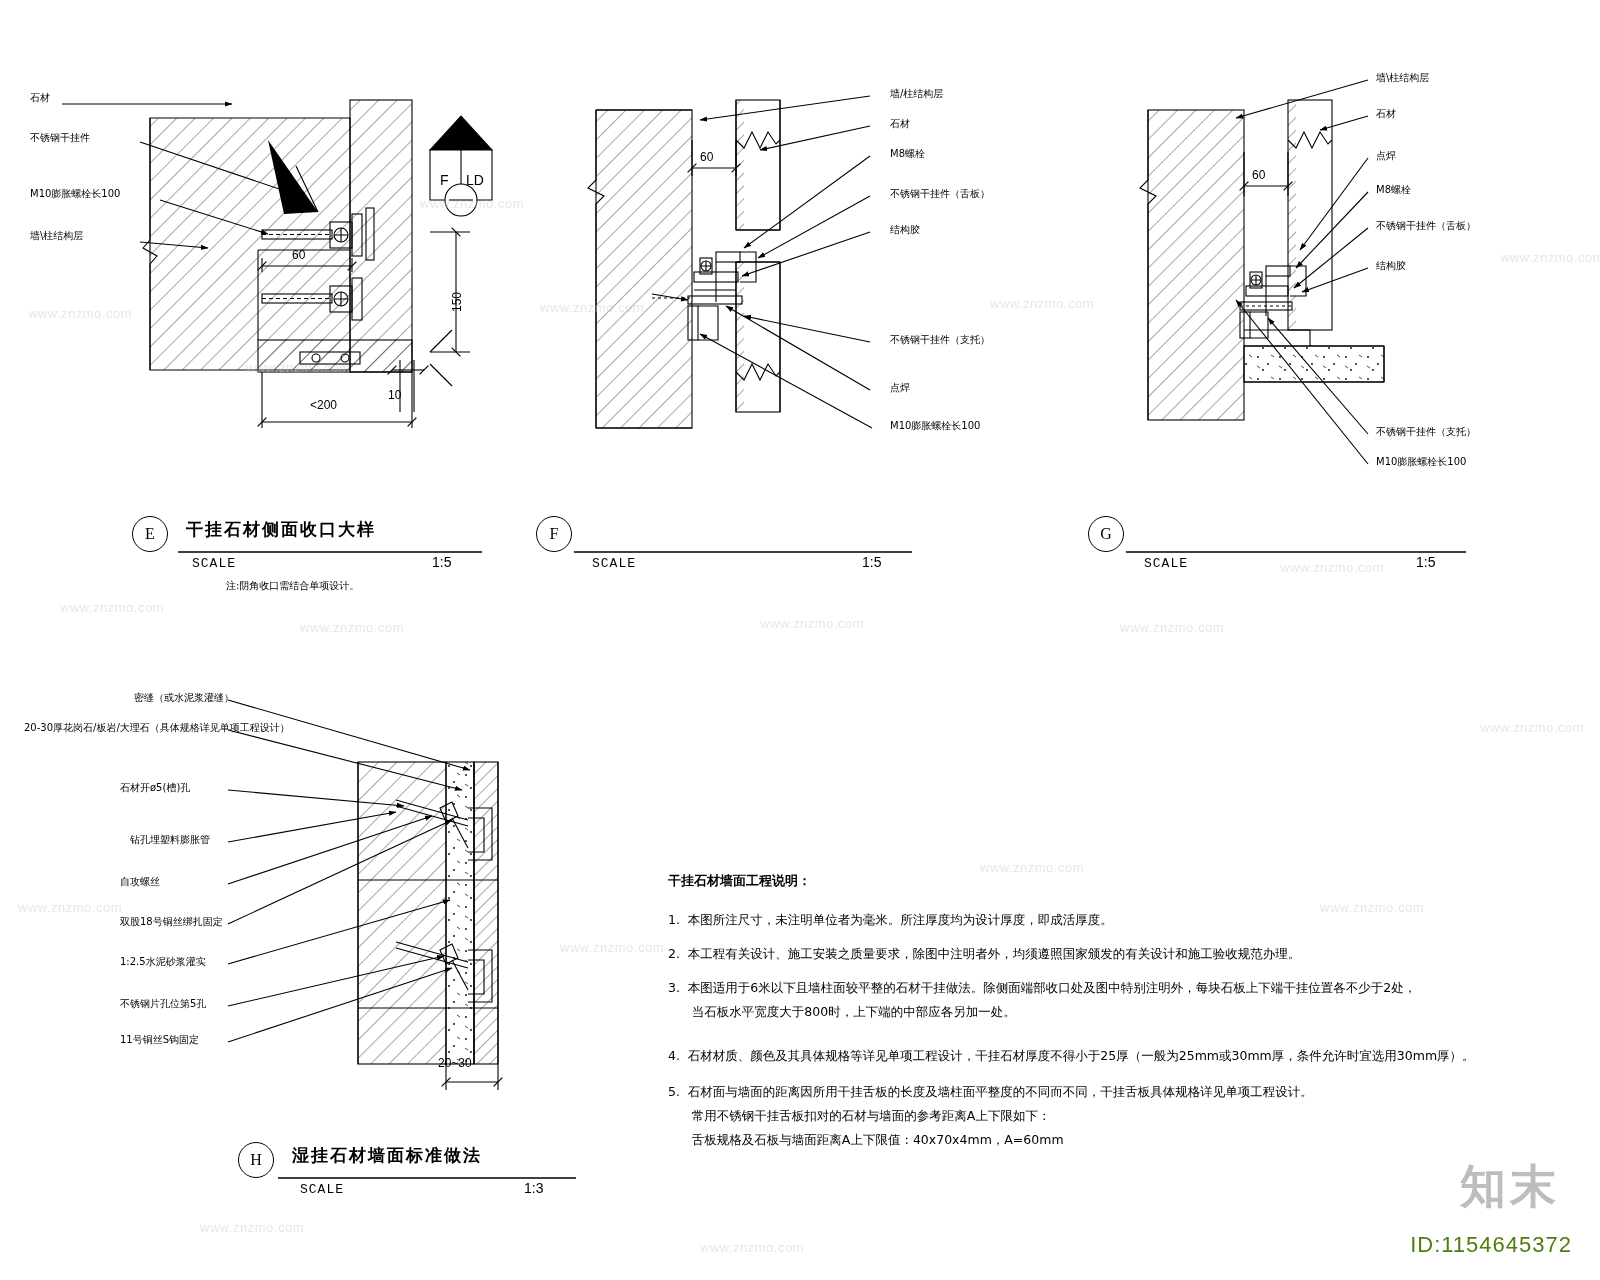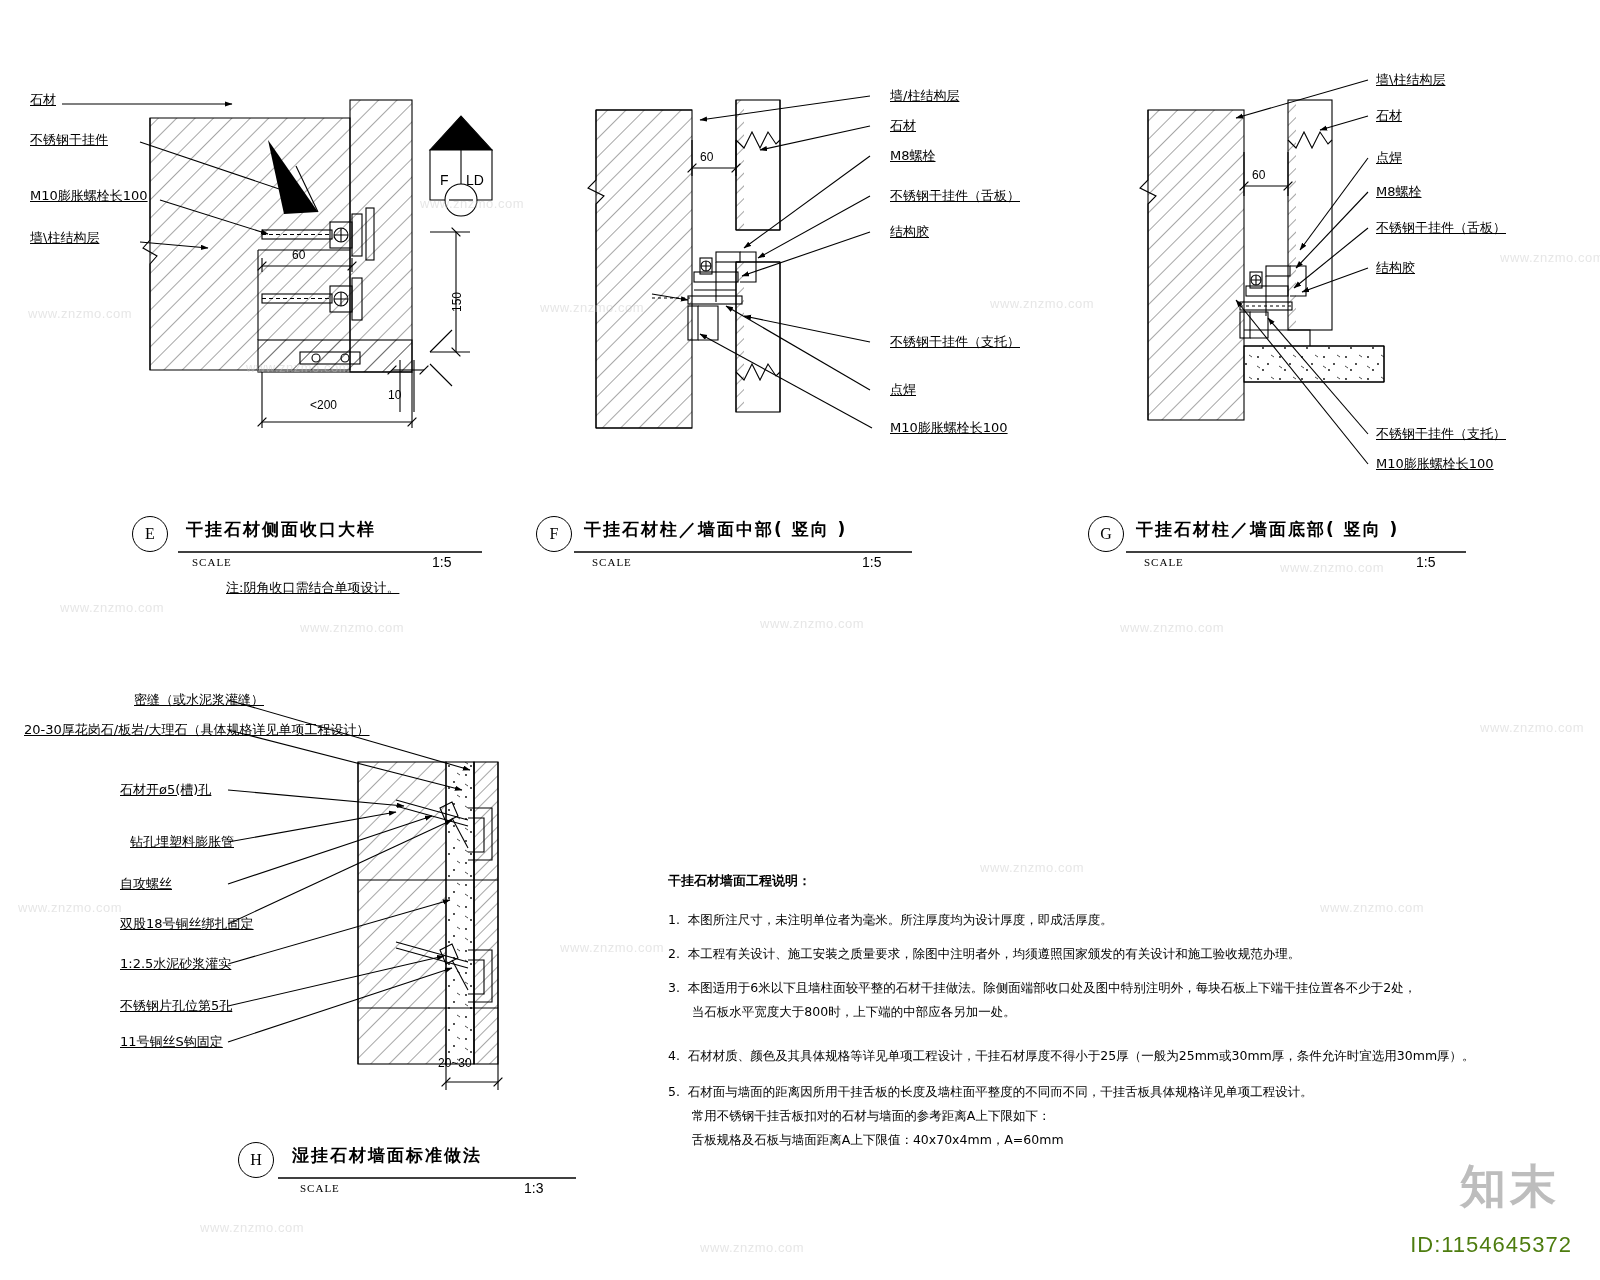--- a/index.html
+++ b/index.html
@@ -25,39 +25,38 @@
     color: #c8c8c8;
     opacity: .45;
     font-size: 13px;
     letter-spacing: .5px;
     white-space: nowrap;
     pointer-events: none;
     user-select: none;
   }
   .lbl {
     position: absolute;
-    font-size: 13px;
+    font-size: 10px;
     line-height: 1.25;
     white-space: nowrap;
     font-family: "DejaVu Sans", "Liberation Sans", sans-serif;
-    text-decoration: underline;
   }
   .title-cn {
     position: absolute;
     font-size: 17px;
     font-weight: bold;
     letter-spacing: 2px;
     white-space: nowrap;
     font-family: "DejaVu Sans", sans-serif;
   }
   .scale-word {
     position: absolute;
-    font-size: 11px;
+    font-size: 13px;
     letter-spacing: 1px;
-    font-family: Liberation Serif, serif;
+    font-family: Liberation Mono, monospace;
   }
   .scale-val {
     position: absolute;
     font-size: 14px;
     font-family: "Liberation Sans", sans-serif;
   }
   .bubble {
     position: absolute;
     width: 34px;
     height: 34px;
@@ -374,36 +373,34 @@
   <div class="lbl" style="left:890px; top:118px;">石材</div>
   <div class="lbl" style="left:890px; top:148px;">M8螺栓</div>
   <div class="lbl" style="left:890px; top:188px;">不锈钢干挂件（舌板）</div>
   <div class="lbl" style="left:890px; top:224px;">结构胶</div>
   <div class="lbl" style="left:890px; top:334px;">不锈钢干挂件（支托）</div>
   <div class="lbl" style="left:890px; top:382px;">点焊</div>
   <div class="lbl" style="left:890px; top:420px;">M10膨胀螺栓长100</div>
   <div class="dim-text" style="left:700px; top:150px;">60</div>
 
   <div class="bubble" style="left:536px; top:516px;">F</div>
-  <div class="title-cn" style="left:584px; top:518px;">干挂石材柱／墙面中部( 竖向 )</div>
   <div class="scale-word" style="left:592px; top:556px;">SCALE</div>
   <div class="scale-val" style="left:862px; top:554px;">1:5</div>
 
   <div class="lbl" style="left:1376px; top:72px;">墙\柱结构层</div>
   <div class="lbl" style="left:1376px; top:108px;">石材</div>
   <div class="lbl" style="left:1376px; top:150px;">点焊</div>
   <div class="lbl" style="left:1376px; top:184px;">M8螺栓</div>
   <div class="lbl" style="left:1376px; top:220px;">不锈钢干挂件（舌板）</div>
   <div class="lbl" style="left:1376px; top:260px;">结构胶</div>
   <div class="lbl" style="left:1376px; top:426px;">不锈钢干挂件（支托）</div>
   <div class="lbl" style="left:1376px; top:456px;">M10膨胀螺栓长100</div>
   <div class="dim-text" style="left:1252px; top:168px;">60</div>
 
   <div class="bubble" style="left:1088px; top:516px;">G</div>
-  <div class="title-cn" style="left:1136px; top:518px;">干挂石材柱／墙面底部( 竖向 )</div>
   <div class="scale-word" style="left:1144px; top:556px;">SCALE</div>
   <div class="scale-val" style="left:1416px; top:554px;">1:5</div>
 
   <div class="lbl" style="left:134px; top:692px;">密缝（或水泥浆灌缝）</div>
   <div class="lbl" style="left:24px; top:722px;">20-30厚花岗石/板岩/大理石（具体规格详见单项工程设计）</div>
   <div class="lbl" style="left:120px; top:782px;">石材开ø5(槽)孔</div>
   <div class="lbl" style="left:120px; top:834px;margin-left:10px;">钻孔埋塑料膨胀管</div>
   <div class="lbl" style="left:120px; top:876px;">自攻螺丝</div>
   <div class="lbl" style="left:120px; top:916px;">双股18号铜丝绑扎固定</div>
   <div class="lbl" style="left:120px; top:956px;">1:2.5水泥砂浆灌实</div>

